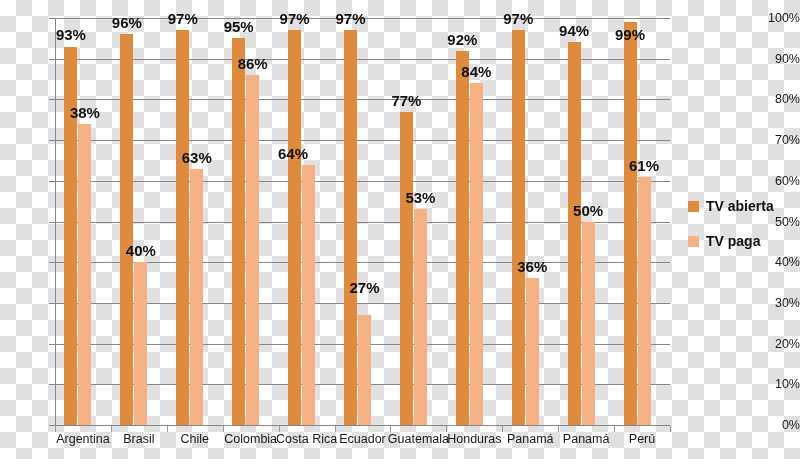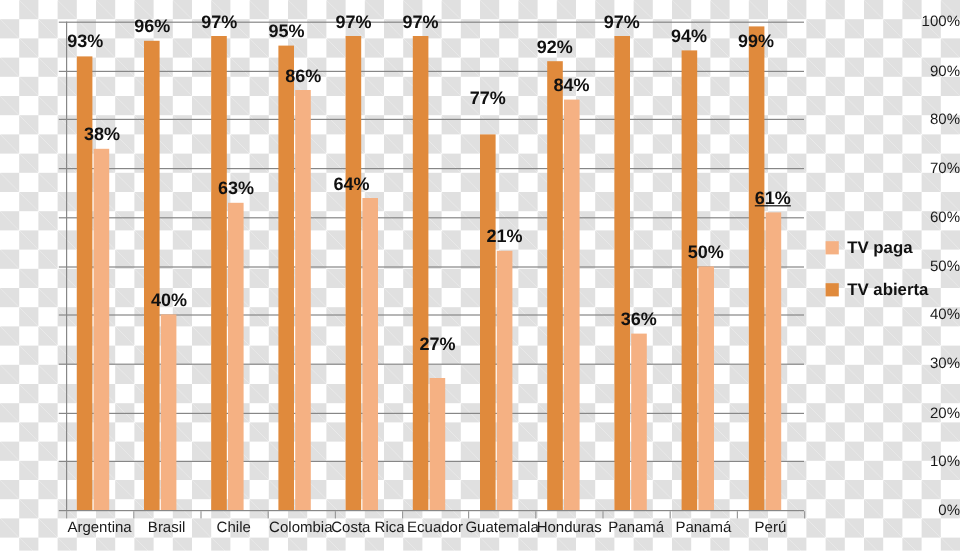--- a/index.html
+++ b/index.html
@@ -238,30 +238,30 @@
       <div class="bar-label" style="left: 126.864px; top: 14.28px;">96%</div>
       <div class="bar-label" style="left: 140.864px; top: 242.2px;">40%</div>
       <div class="bar-label" style="left: 182.773px; top: 10.21px;">97%</div>
       <div class="bar-label" style="left: 196.773px; top: 148.59px;">63%</div>
       <div class="bar-label" style="left: 238.682px; top: 18.35px;">95%</div>
       <div class="bar-label" style="left: 252.682px; top: 54.98px;">86%</div>
       <div class="bar-label" style="left: 294.591px; top: 10.21px;">97%</div>
       <div class="bar-label" style="left: 293px; top: 144.52px;">64%</div>
       <div class="bar-label" style="left: 350.5px; top: 10.21px;">97%</div>
       <div class="bar-label" style="left: 364.5px; top: 279px;">27%</div>
-      <div class="bar-label" style="left: 406.409px; top: 74px;">77%</div>
-      <div class="bar-label" style="left: 420.409px; top: 189.29px;">21%</div>
+      <div class="bar-label" style="left: 406.409px; top: 92px;">77%</div>
+      <div class="bar-label" style="left: 420.409px; top: 189.29px;">53%</div>
       <div class="bar-label" style="left: 462.318px; top: 30.56px;">92%</div>
       <div class="bar-label" style="left: 476.318px; top: 63.12px;">84%</div>
       <div class="bar-label" style="left: 518.227px; top: 10.21px;">97%</div>
       <div class="bar-label" style="left: 532.227px; top: 258.48px;">36%</div>
       <div class="bar-label" style="left: 574.136px; top: 22.42px;">94%</div>
       <div class="bar-label" style="left: 588.136px; top: 201.5px;">50%</div>
       <div class="bar-label" style="left: 630.045px; top: 2.07px; margin-top: 24px;">99%</div>
-      <div class="bar-label" style="left: 644.045px; top: 156.73px; text-decoration: underline;">61%</div>
+      <div class="bar-label" style="left: 644.045px; top: 156.73px;">61%</div>
     </div>
 
   <div id="x-axis">
       <div class="x-tick" style="left: 55px;"></div>
       <div class="x-label" style="left: 82.9545px;">Argentina</div>
       <div class="x-tick" style="left: 110.909px;"></div>
       <div class="x-label" style="left: 138.864px;">Brasil</div>
       <div class="x-tick" style="left: 166.818px;"></div>
       <div class="x-label" style="left: 194.773px;">Chile</div>
       <div class="x-tick" style="left: 222.727px;"></div>
@@ -278,22 +278,22 @@
       <div class="x-label" style="left: 530.227px;">Panamá</div>
       <div class="x-tick" style="left: 558.182px;"></div>
       <div class="x-label" style="left: 586.136px;">Panamá</div>
       <div class="x-tick" style="left: 614.091px;"></div>
       <div class="x-label" style="left: 642.045px;">Perú</div>
       <div class="x-tick" style="left: 670px;"></div>
     </div>
 
   <div class="legend">
     <div class="legend-row">
+      <span class="legend-swatch abierta"></span>
+      <span class="legend-text">TV abierta</span>
+    </div>
+    <div class="legend-row">
       <span class="legend-swatch paga"></span>
       <span class="legend-text">TV paga</span>
     </div>
-    <div class="legend-row">
-      <span class="legend-swatch abierta"></span>
-      <span class="legend-text">TV abierta</span>
-    </div>
   </div>
 
 </div>
 
 </body></html>

